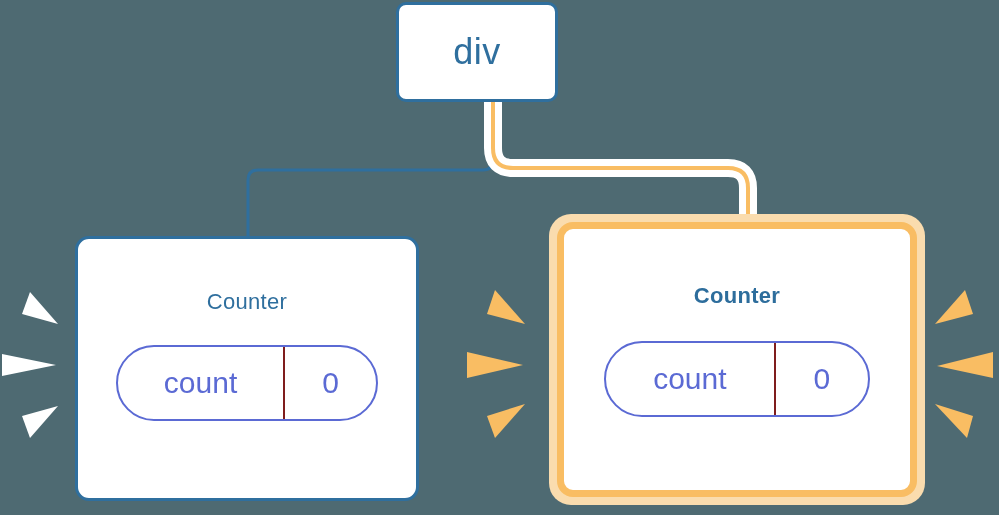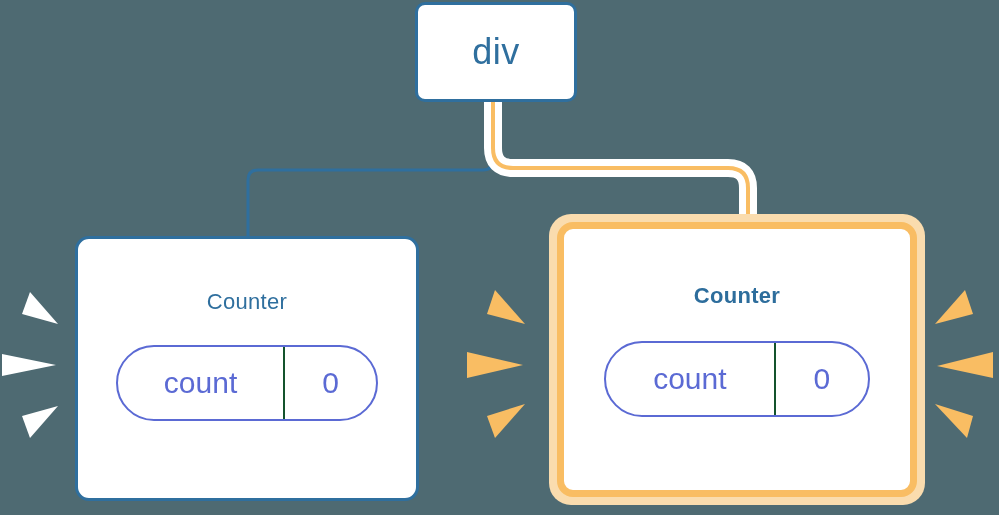--- a/index.html
+++ b/index.html
@@ -29,21 +29,21 @@
   }
   .node {
     position: absolute;
     background: #ffffff;
     box-sizing: border-box;
     display: flex;
     flex-direction: column;
     align-items: center;
   }
   .node-div {
-    left: 415px;
+    left: 396px;
     top: 2px;
     width: 162px;
     height: 100px;
     border: 3px solid #2f6f9e;
     border-radius: 10px;
     justify-content: center;
   }
   .node-div .node-title {
     color: #2f6f9e;
     font-size: 36px;
@@ -115,21 +115,21 @@
     display: flex;
     align-items: center;
     justify-content: center;
     color: #5b6ad4;
     font-size: 30px;
     line-height: 1;
     font-weight: 400;
   }
   .pill-key {
     flex: 0 0 64%;
-    border-right: 2px solid #14532d;
+    border-right: 2px solid #7f1d1d;
   }
   .pill-val {
     flex: 1 1 auto;
   }
   .sparks {
     position: absolute;
     pointer-events: none;
   }
   .sparks svg { display: block; }
   #sparks-left-white  { left: 2px;   top: 280px; }

